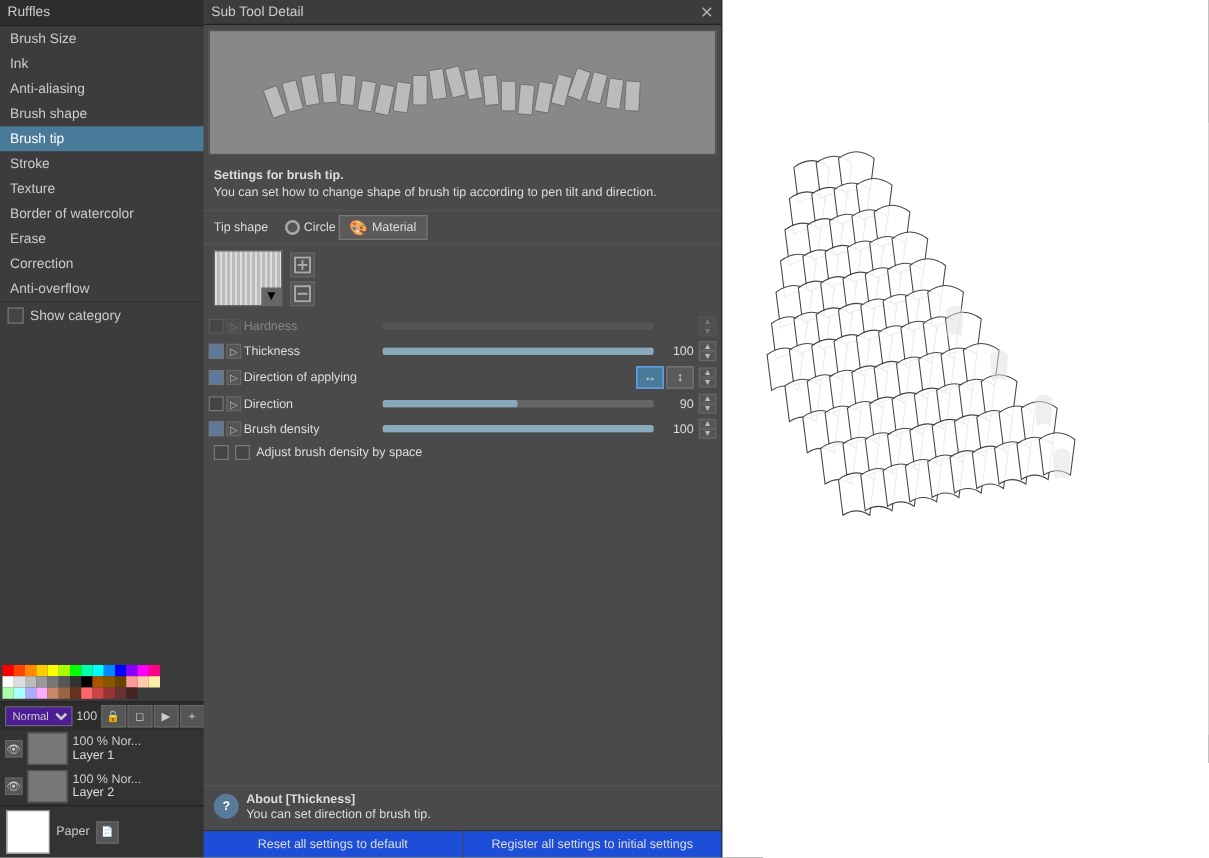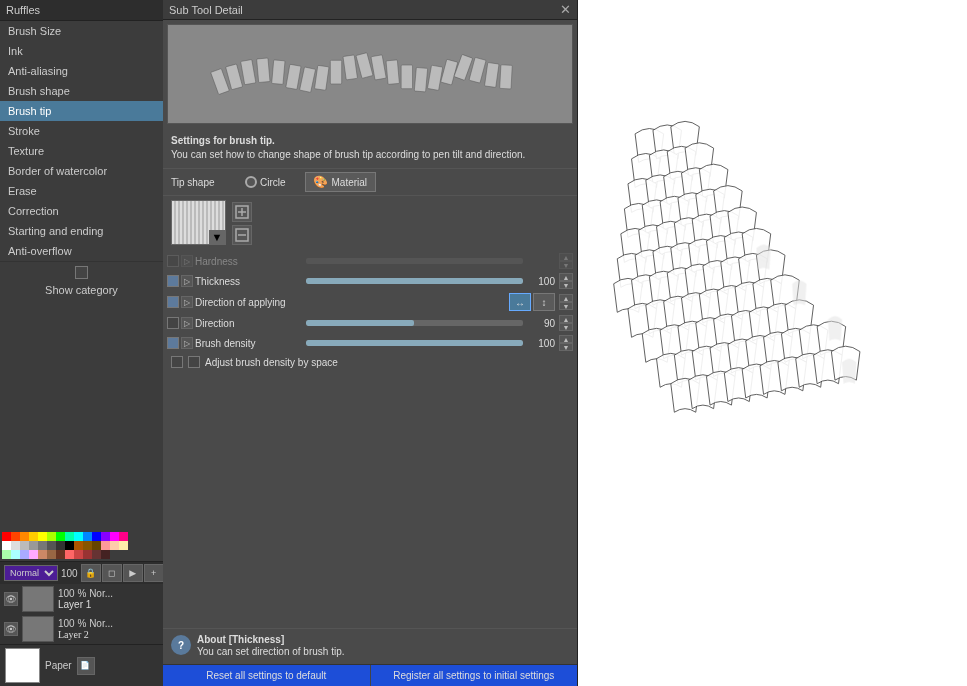--- a/index.html
+++ b/index.html
@@ -17,21 +17,21 @@
     .sub-tool-header-title { color: #ccc; font-size: 11px; }
     .sub-tool-header-close { color: #aaa; cursor: pointer; font-size: 13px; }
 
     
     .brush-preview { background: #888; height: 100px; margin: 4px; border: 1px solid #555; display: flex; align-items: center; justify-content: center; overflow: hidden; }
 
     
     .settings-description { padding: 6px 8px; color: #ddd; font-size: 10px; line-height: 1.4; }
 
     
-    .tip-shape-row { display: flex; align-items: center; padding: 3px 8px; gap: 19px; border-top: 1px solid #555; }
+    .tip-shape-row { display: flex; align-items: center; padding: 3px 8px; gap: 2px; border-top: 1px solid #555; }
     .tip-shape-label { color: #ddd; font-size: 10px; min-width: 55px; }
     .tip-radio-option { display: flex; align-items: center; gap: 3px; }
     .radio-dot { width: 12px; height: 12px; border-radius: 50%; border: 2px solid #aaa; background: #555; display: flex; align-items: center; justify-content: center; }
     .tip-label { color: #ddd; font-size: 10px; }
     .material-btn { background: #5a5a5a; border: 1px solid #777; color: #ddd; font-size: 10px; padding: 2px 8px; cursor: pointer; display: flex; align-items: center; gap: 3px; }
 
     
     .material-row { display: flex; align-items: flex-start; padding: 4px 8px; gap: 6px; border-top: 1px solid #555; }
     .material-thumb { width: 55px; height: 45px; background: #888; border: 1px solid #666; overflow: hidden; position: relative; }
     .material-thumb-inner { width: 100%; height: 100%; background: repeating-linear-gradient(90deg, #ddd 0px, #ddd 2px, #bbb 2px, #bbb 4px); }
@@ -76,21 +76,21 @@
     .canvas-area { flex: 1; background: #fff; position: relative; overflow: hidden; }
 
     
     .sidebar-item { padding: 4px 8px; color: #ccc; font-size: 11px; cursor: pointer; }
     .sidebar-item.active { background: #4a7a9a; color: #fff; }
     .color-cell { width: 9px; height: 9px; cursor: pointer; }
     .mode-select { background: #555; border: 1px solid #666; color: #ccc; font-size: 10px; padding: 1px; }
     .layer-row { display: flex; align-items: center; padding: 2px 4px; gap: 4px; cursor: pointer; }
 
     .panel-section { border-top: 1px solid #333; }
-    .show-category-row { display: flex; align-items: center; padding: 4px 6px; gap: 5px; flex-direction: column; }
+    .show-category-row { display: flex; align-items: center; padding: 4px 6px; gap: 5px; }
     .show-cat-cb { width: 13px; height: 13px; border: 1px solid #777; background: #444; }
     .show-cat-label { color: #ccc; font-size: 11px; }
 
     
     .canvas-svg { width: 100%; height: 100%; }
 
     
     .slider-section::-webkit-scrollbar { width: 6px; }
     .slider-section::-webkit-scrollbar-track { background: #333; }
     .slider-section::-webkit-scrollbar-thumb { background: #666; border-radius: 3px; }
@@ -113,21 +113,20 @@
     <div class="sidebar-item">Brush Size</div>
         <div class="sidebar-item">Ink</div>
         <div class="sidebar-item">Anti-aliasing</div>
         <div class="sidebar-item">Brush shape</div>
         <div class="sidebar-item active">Brush tip</div>
         <div class="sidebar-item">Stroke</div>
         <div class="sidebar-item">Texture</div>
         <div class="sidebar-item">Border of watercolor</div>
         <div class="sidebar-item">Erase</div>
         <div class="sidebar-item">Correction</div>
-        <div class="sidebar-item">Starting and ending</div>
         <div class="sidebar-item">Anti-overflow</div>
       </div>
 
     <div class="panel-section">
       <div class="show-category-row">
         <div class="show-cat-cb"></div>
         <span class="show-cat-label">Show category</span>
       </div>
     </div>
 
@@ -197,21 +196,21 @@
     <div>
       <div style="color:#ccc;font-size:10px;">100 % Nor...</div>
       <div style="color:#ddd;font-size:10px;">Layer 1</div>
     </div>
   </div>
             <div class="layer-row">
     <div style="width:14px;height:14px;border:1px solid #666;background:#555;display:flex;align-items:center;justify-content:center;font-size:9px;color:#ccc;">👁</div>
     <div style="width:32px;height:26px;background:#777;border:1px solid #555;flex-shrink:0;"></div>
     <div>
       <div style="color:#ccc;font-size:10px;">100 % Nor...</div>
-      <div style="color:#ddd;font-size:10px;font-family:Liberation Serif, serif;">Layer 2</div>
+      <div style="color:#ddd;font-size:10px;">Layer 2</div>
     </div>
   </div>
           </div>
 
         <div class="paper-row">
           <div class="paper-thumb"></div>
           <span style="color:#ccc;font-size:10px;">Paper</span>
           <div class="paper-icon">📄</div>
         </div>
       </div>

